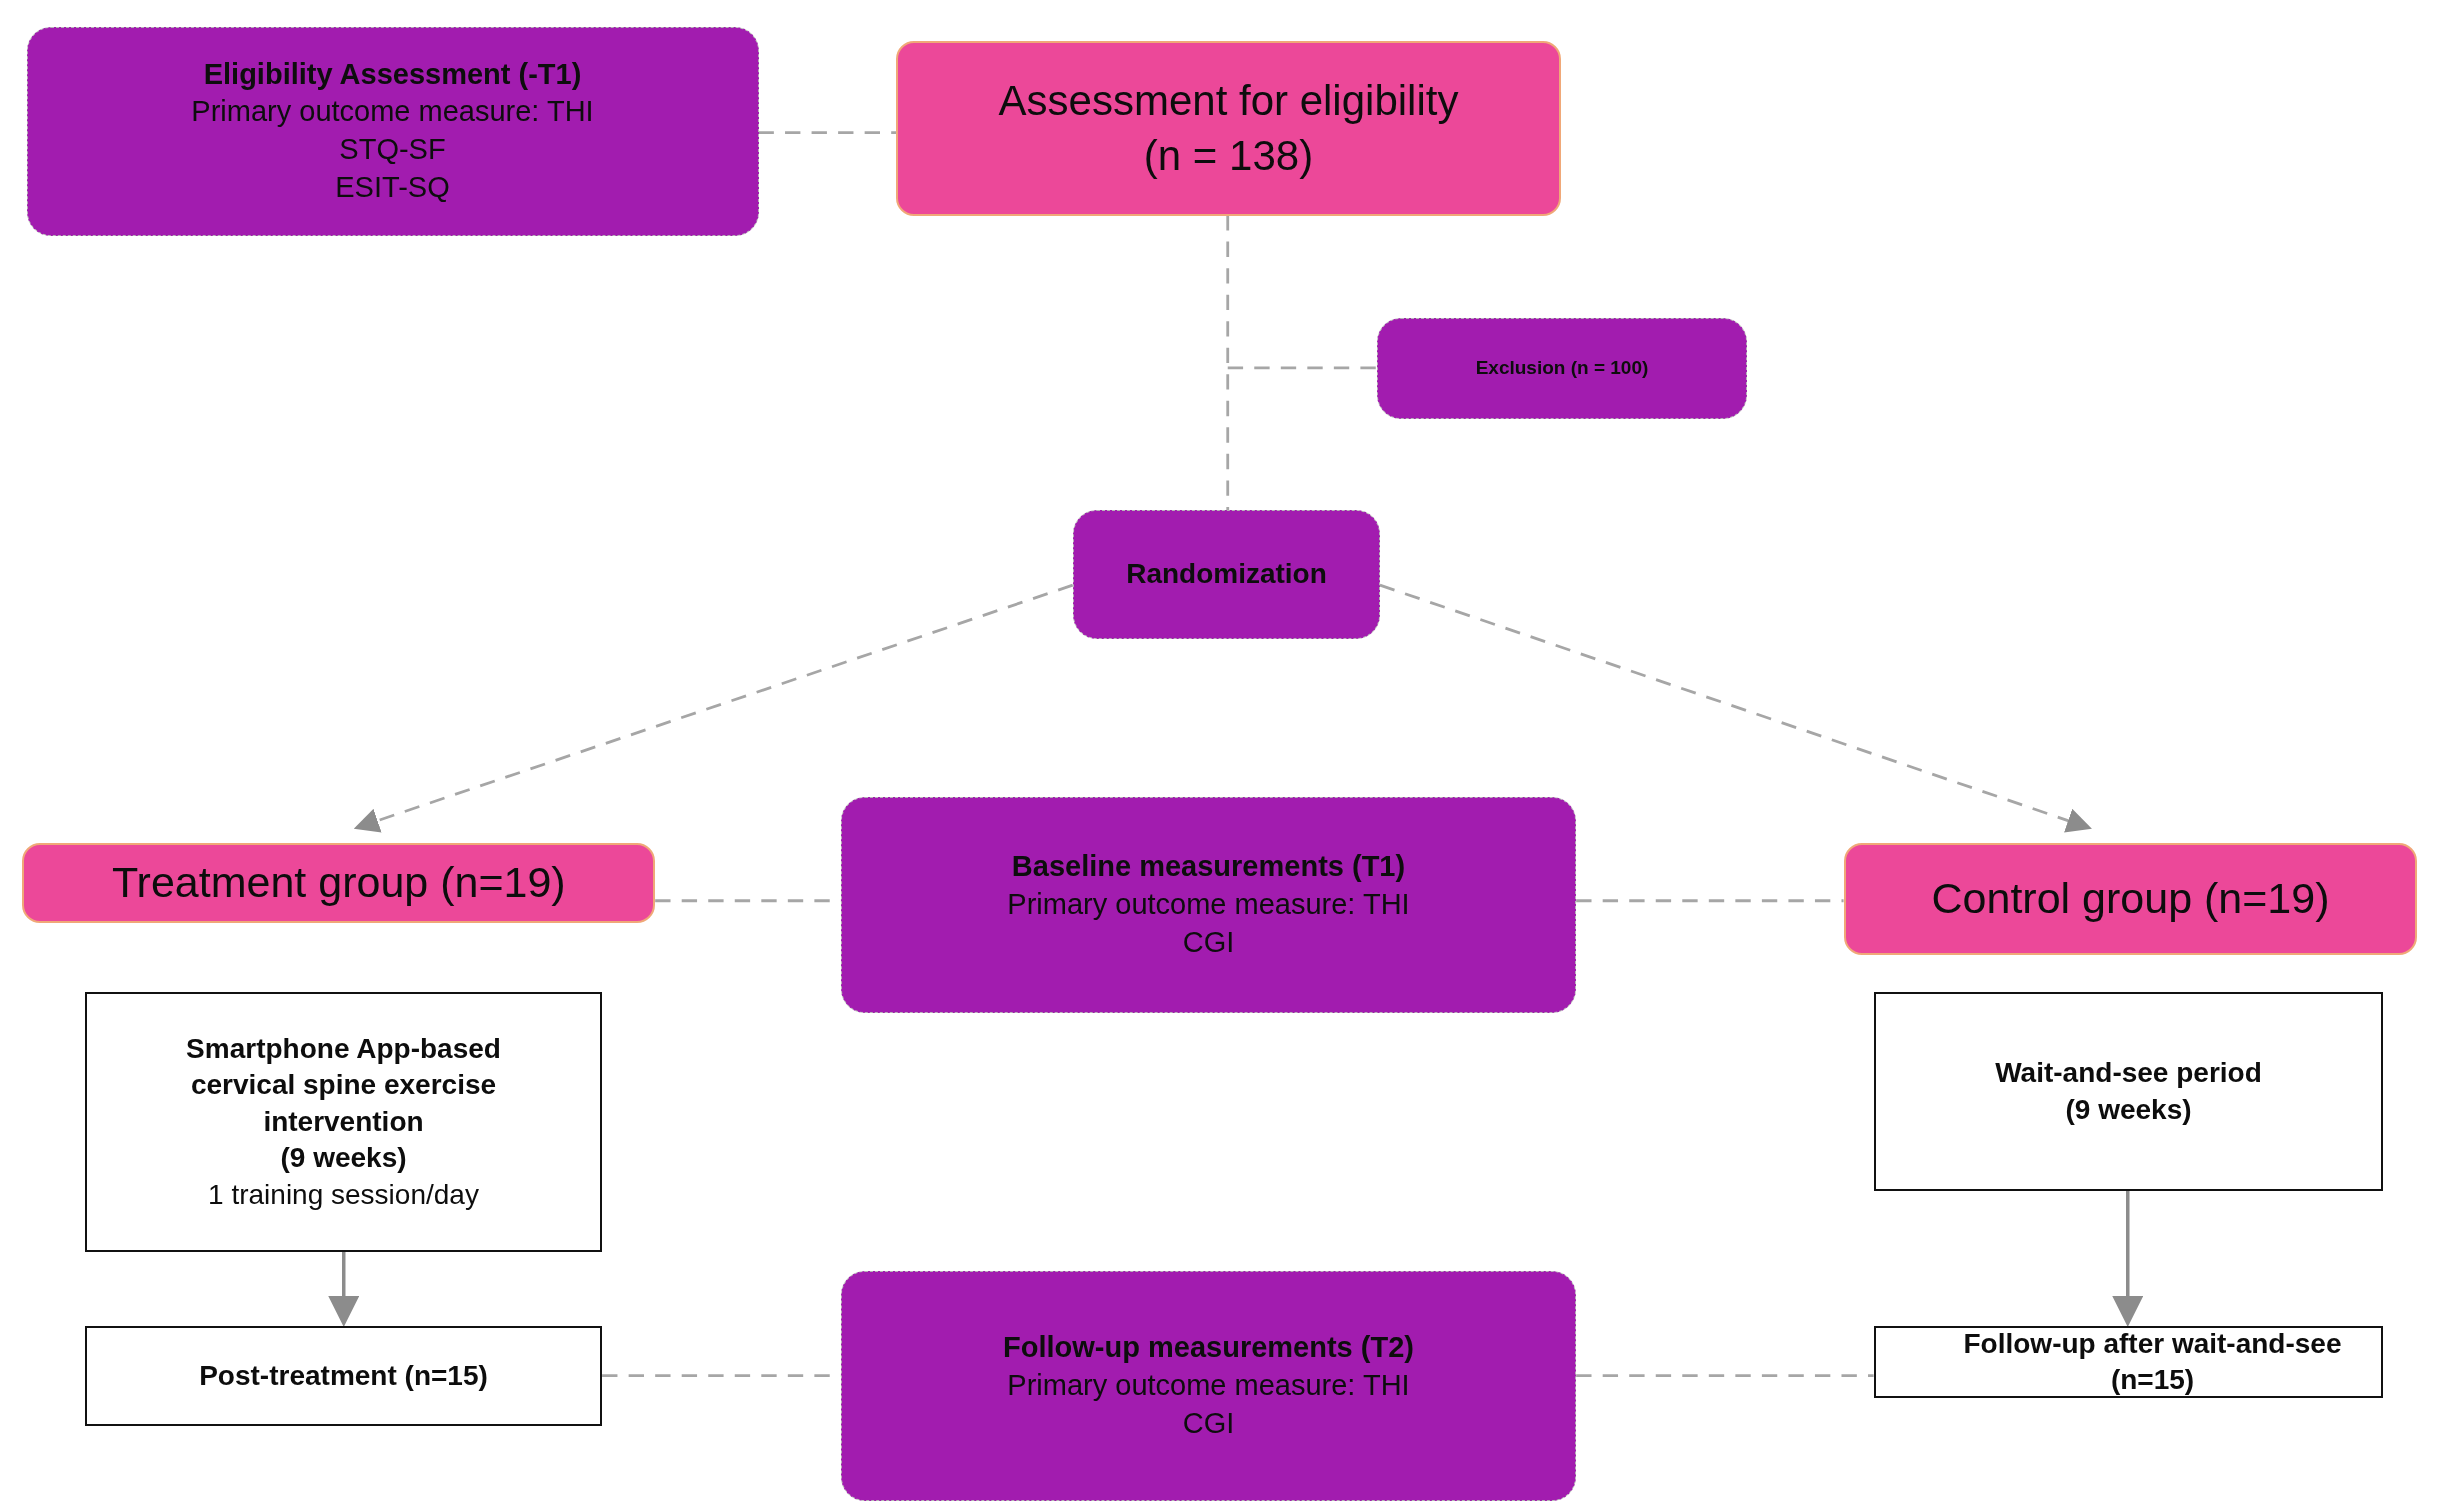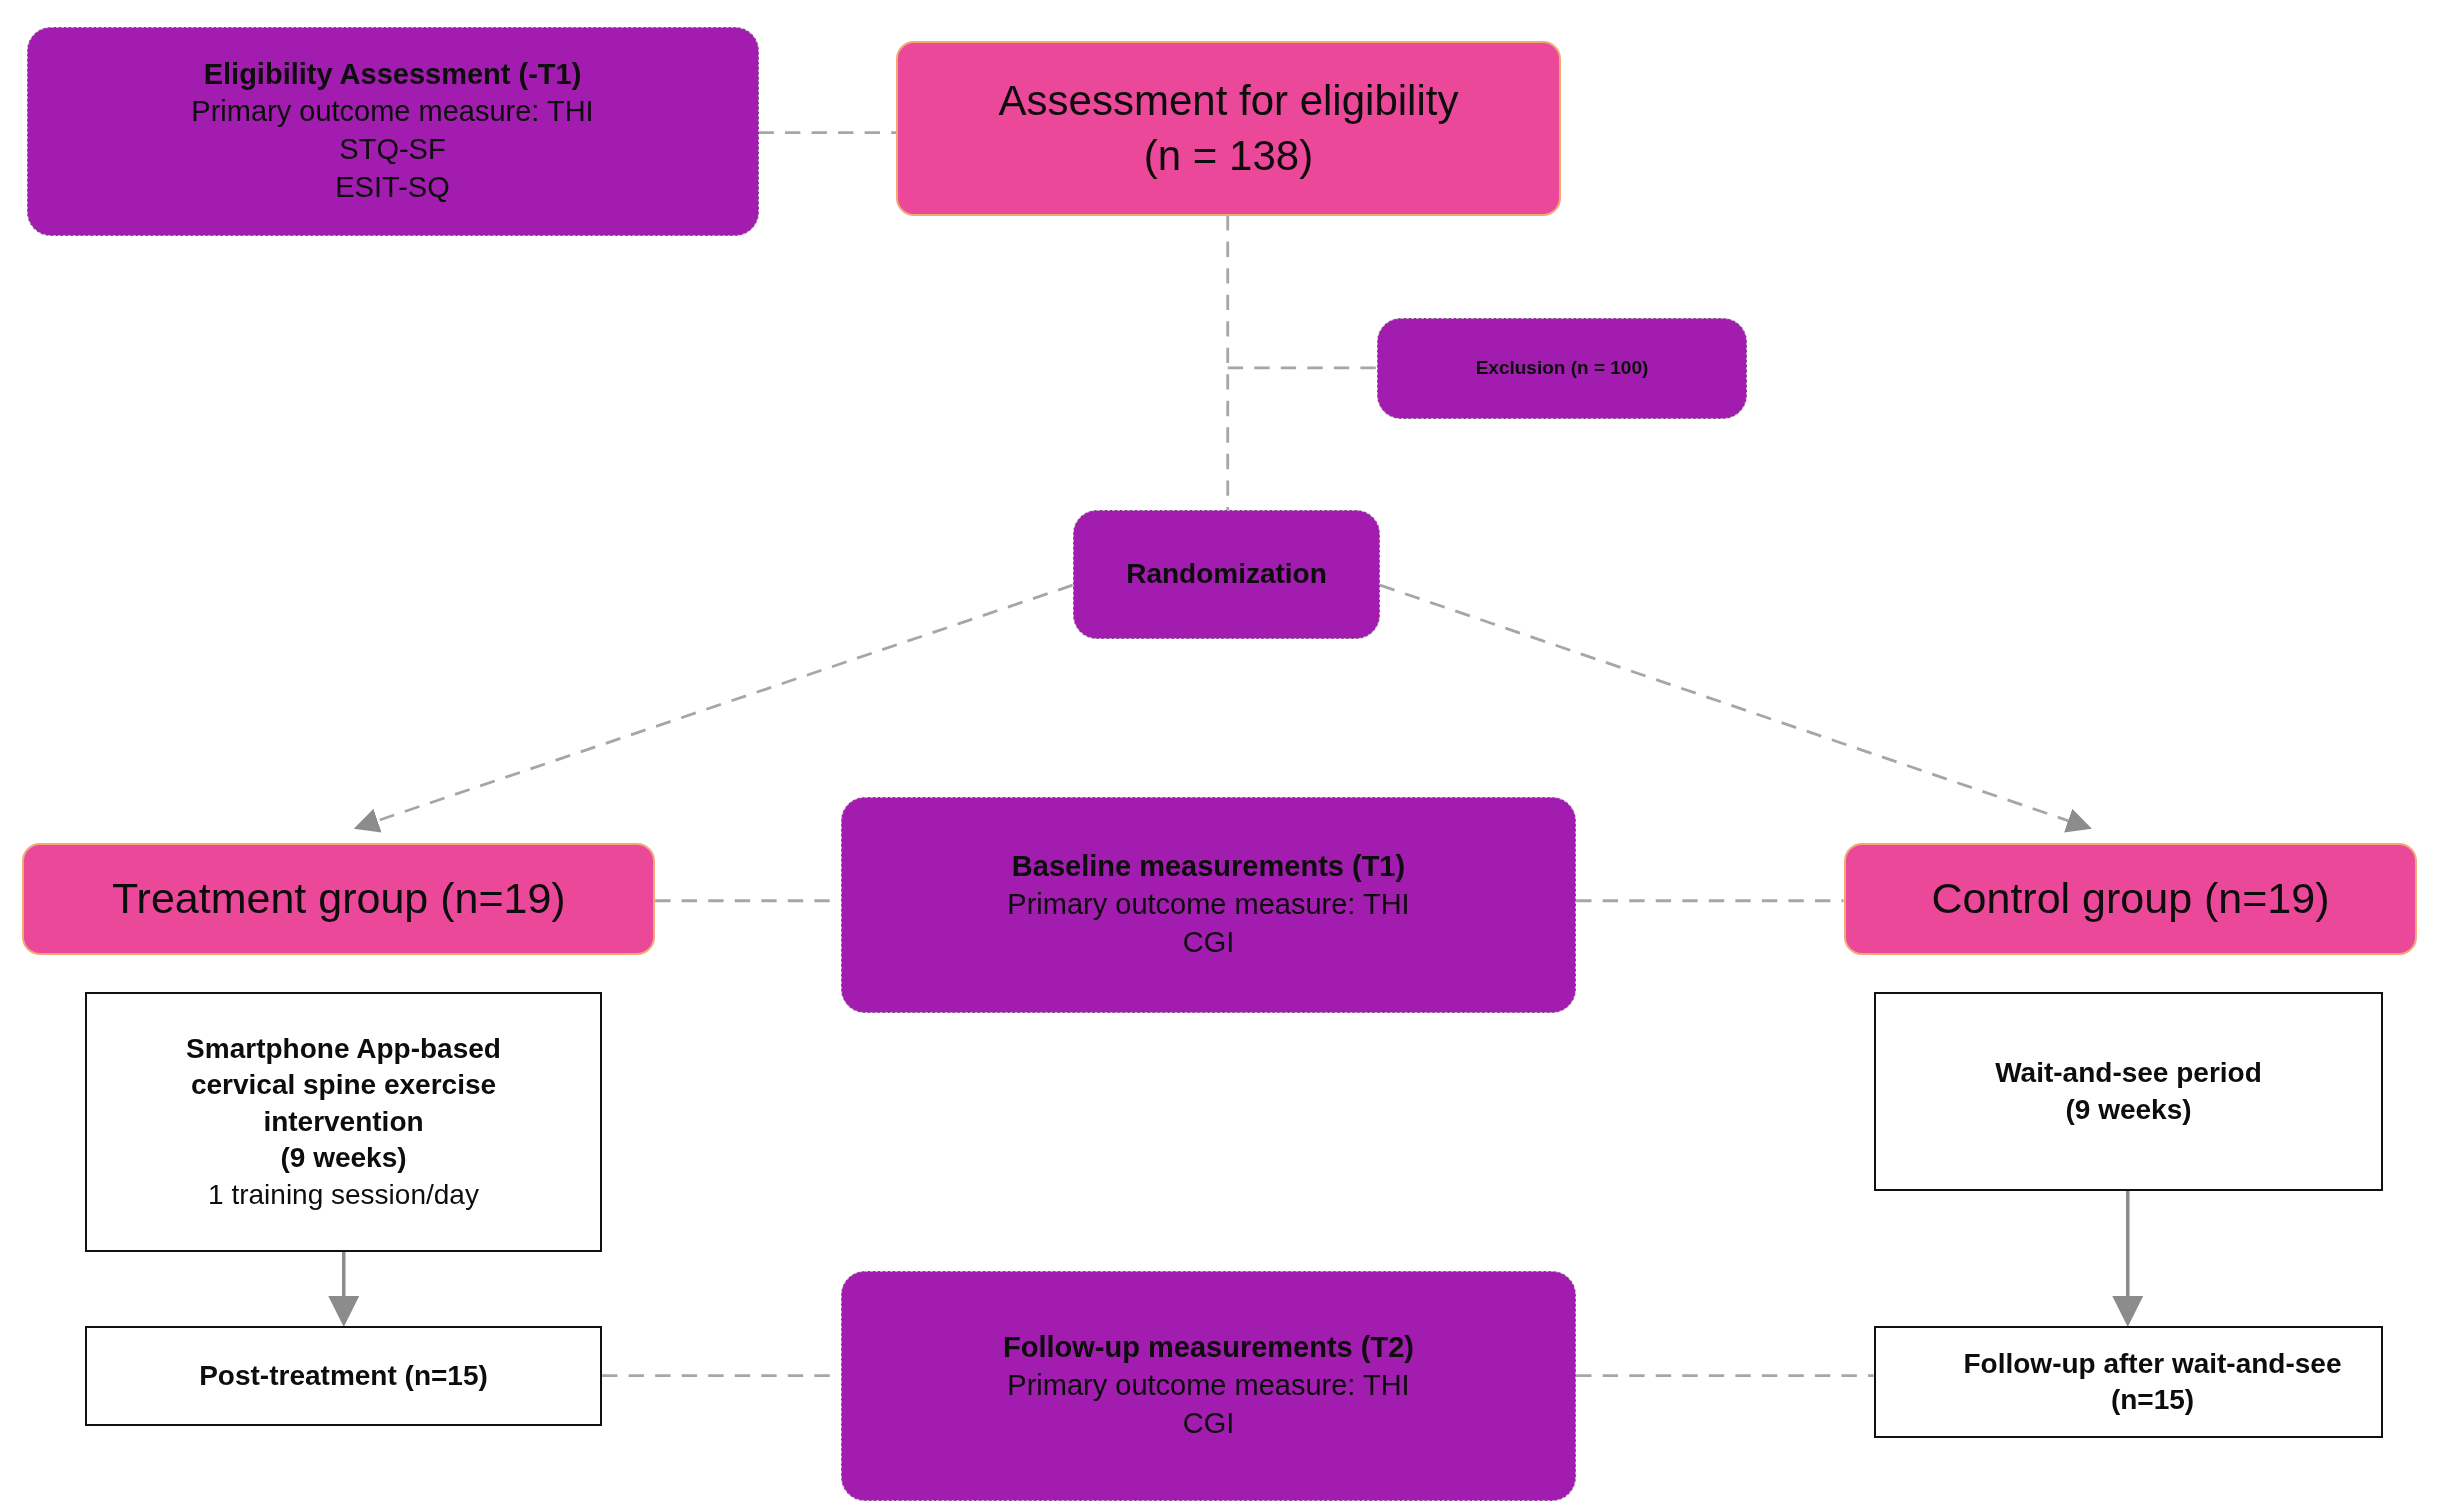--- a/index.html
+++ b/index.html
@@ -58,28 +58,28 @@
     line-height: 1.30;
   }
   .bold   { font-weight: bold; }
   .normal { font-weight: normal; }
 
   
   #node-eligibility-assessment { left: 26.5px;   top: 26.5px;   width: 732px; height: 209px; font-size: 29px; }
   #node-assessment-eligibility { left: 896px; top: 41px;   width: 665px;  height: 175px; font-size: 42px; }
   #node-exclusion              { left: 1377px; top: 318px;  width: 370px;  height: 101px; font-size: 19px; }
   #node-randomization          { left: 1073px; top: 510px;  width: 307px;  height: 129px; font-size: 28px; }
-  #node-treatment-group        { left: 22.3px;   top: 843px; width: 633px;  height: 112px; font-size: 43px; }
+  #node-treatment-group        { left: 22.3px;   top: 843px; width: 633px;  height: 80px; font-size: 43px; }
   #node-baseline-measurements  { left: 841px; top: 797px; width: 735px; height: 216px; font-size: 29px; }
   #node-control-group          { left: 1844px; top: 843px; width: 573px;  height: 112px; font-size: 43px; }
   #node-intervention           { left: 85px;  top: 992px; width: 517px;  height: 260px; font-size: 28px; }
   #node-wait-and-see           { left: 1874px; top: 992px; width: 509px;  height: 199px; font-size: 28px; }
   #node-post-treatment         { left: 85px;  top: 1326px; width: 517px;  height: 100px; font-size: 28px; }
   #node-followup-measurements  { left: 841px; top: 1271px; width: 735px; height: 230px; font-size: 29px; }
-  #node-followup-wait-and-see  { left: 1874px; top: 1326px; width: 509px;  height: 112px; font-size: 28px; padding-left: 48px; }
+  #node-followup-wait-and-see  { left: 1874px; top: 1326px; width: 509px;  height: 72px; font-size: 28px; padding-left: 48px; }
 </style>
 </head>
 <body>
 
 <div id="canvas">
 
   <svg id="edges" viewBox="0 0 3491 2164" width="2438" height="1511" xmlns="http://www.w3.org/2000/svg">
     <defs>
       <marker id="arrowGrey" viewBox="0 0 12 12" refX="10" refY="6" markerWidth="9" markerHeight="9" orient="auto-start-reverse">
         <path d="M 0 0 L 12 6 L 0 12 z" fill="#8c8c8c"></path>

